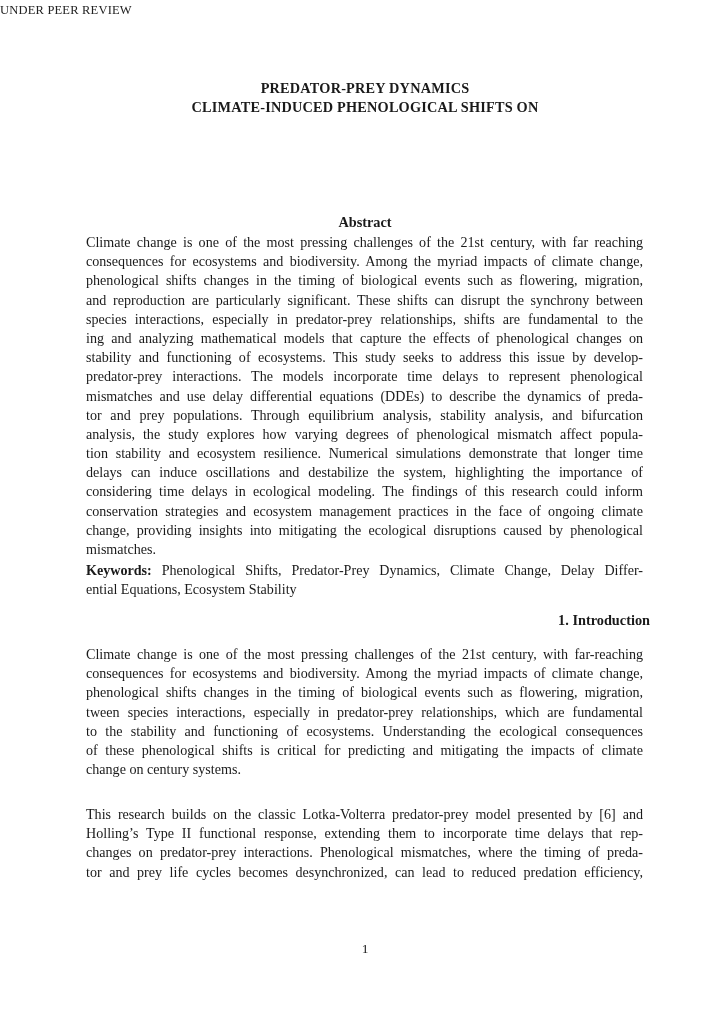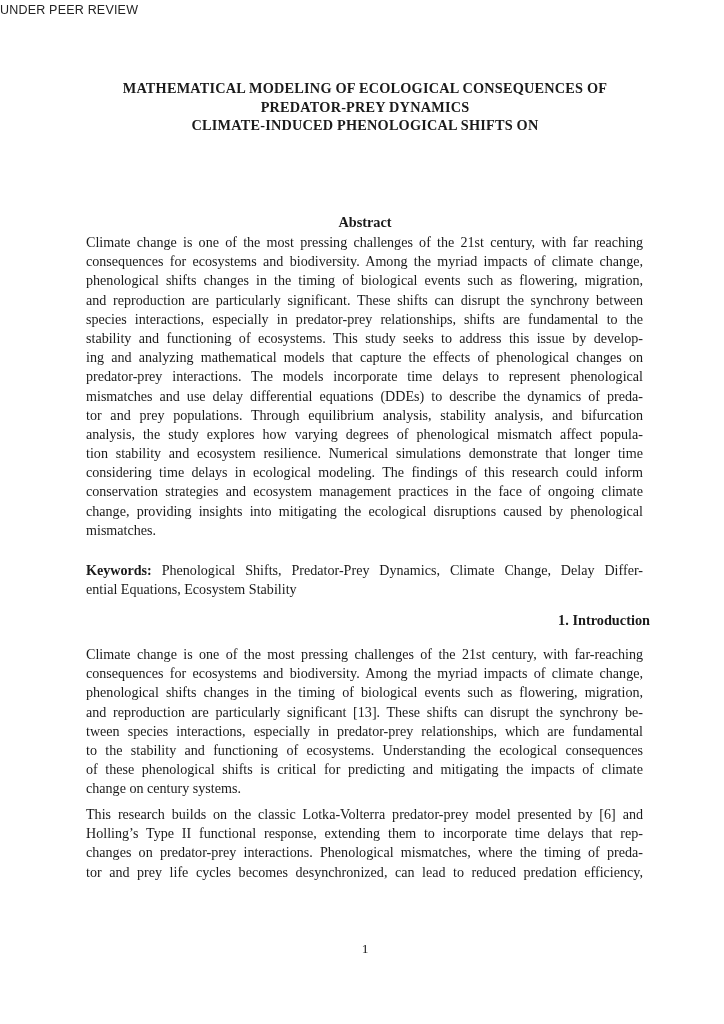--- a/index.html
+++ b/index.html
@@ -1,19 +1,19 @@
 <!DOCTYPE html>
 <html><head>
 <meta charset="utf-8">
 <style>
   html, body { margin: 0; padding: 0; background: #ffffff; }
   body { width: 724px; height: 1024px; position: relative; overflow: hidden; color: #1a1a1a; }
   .stamp {
     position: absolute; left: 0; top: 3px;
-    font-family: Liberation Sans, sans-serif;
+    font-family: Liberation Serif, serif;
     font-size: 12.5px; letter-spacing: 0.2px; color: #222;
   }
   .title {
     position: absolute; left: 80px; width: 570px; top: 79px;
     text-align: center;
     font-family: "Liberation Serif", "DejaVu Serif", serif;
     font-weight: bold; font-size: 14.3px; line-height: 18.5px; letter-spacing: 0.2px;
   }
   .title div { white-space: nowrap; }
   .abstract-heading {
@@ -36,58 +36,57 @@
     position: absolute; left: 80px; width: 570px; top: 941px; text-align: center;
     font-family: "Liberation Serif", "DejaVu Serif", serif; font-size: 13.5px;
   }
 </style>
 </head>
 <body>
 
 <div class="stamp">UNDER PEER REVIEW</div>
 
 <div class="title">
-  <div>MATHEMATICAL MODELING OF ECOLOGICAL CONSEQUENCES OF</div>
   <div>PREDATOR-PREY DYNAMICS</div>
   <div>CLIMATE-INDUCED PHENOLOGICAL SHIFTS ON</div>
 </div>
 
 <div class="abstract-heading">Abstract</div>
 
 <div class="para" id="abstract-body" style="top:233px;">
     <span class="line">Climate change is one of the most pressing challenges of the 21st century, with far reaching</span>
     <span class="line">consequences for ecosystems and biodiversity. Among the myriad impacts of climate change,</span>
     <span class="line">phenological shifts changes in the timing of biological events such as flowering, migration,</span>
     <span class="line">and reproduction are particularly significant. These shifts can disrupt the synchrony between</span>
     <span class="line">species interactions, especially in predator-prey relationships, shifts are fundamental to the</span>
+    <span class="line">ing and analyzing mathematical models that capture the effects of phenological changes on</span>
     <span class="line">stability and functioning of ecosystems. This study seeks to address this issue by develop-</span>
-    <span class="line">ing and analyzing mathematical models that capture the effects of phenological changes on</span>
     <span class="line">predator-prey interactions. The models incorporate time delays to represent phenological</span>
     <span class="line">mismatches and use delay differential equations (DDEs) to describe the dynamics of preda-</span>
     <span class="line">tor and prey populations. Through equilibrium analysis, stability analysis, and bifurcation</span>
     <span class="line">analysis, the study explores how varying degrees of phenological mismatch affect popula-</span>
     <span class="line">tion stability and ecosystem resilience. Numerical simulations demonstrate that longer time</span>
+    <span class="line">delays can induce oscillations and destabilize the system, highlighting the importance of</span>
     <span class="line">considering time delays in ecological modeling. The findings of this research could inform</span>
     <span class="line">conservation strategies and ecosystem management practices in the face of ongoing climate</span>
     <span class="line">change, providing insights into mitigating the ecological disruptions caused by phenological</span>
     <span class="line last">mismatches.</span>
   </div>
 
 <div class="para" style="top:561px;">
   <span class="line"><span class="kw-label">Keywords:</span><span> Phenological Shifts, Predator-Prey Dynamics, Climate Change, Delay Differ-</span></span>
   <span class="line last">ential Equations, Ecosystem Stability</span>
 </div>
 
 <div class="section-heading">1.  Introduction</div>
 
 <div class="para" id="intro-p1" style="top:645px;">
     <span class="line">Climate change is one of the most pressing challenges of the 21st century, with far-reaching</span>
     <span class="line">consequences for ecosystems and biodiversity. Among the myriad impacts of climate change,</span>
     <span class="line">phenological shifts changes in the timing of biological events such as flowering, migration,</span>
-    <span class="line">and reproduction are particularly significant [13]. These shifts can disrupt the synchrony be-</span>
     <span class="line">tween species interactions, especially in predator-prey relationships, which are fundamental</span>
     <span class="line">to the stability and functioning of ecosystems. Understanding the ecological consequences</span>
     <span class="line">of these phenological shifts is critical for predicting and mitigating the impacts of climate</span>
     <span class="line last">change on century systems.</span>
   </div>
 
 <div class="para" id="intro-p2" style="top:805px;">
     <span class="line">This research builds on the classic Lotka-Volterra predator-prey model presented by [6] and</span>
     <span class="line">Holling’s Type II functional response, extending them to incorporate time delays that rep-</span>
     <span class="line">changes on predator-prey interactions. Phenological mismatches, where the timing of preda-</span>

